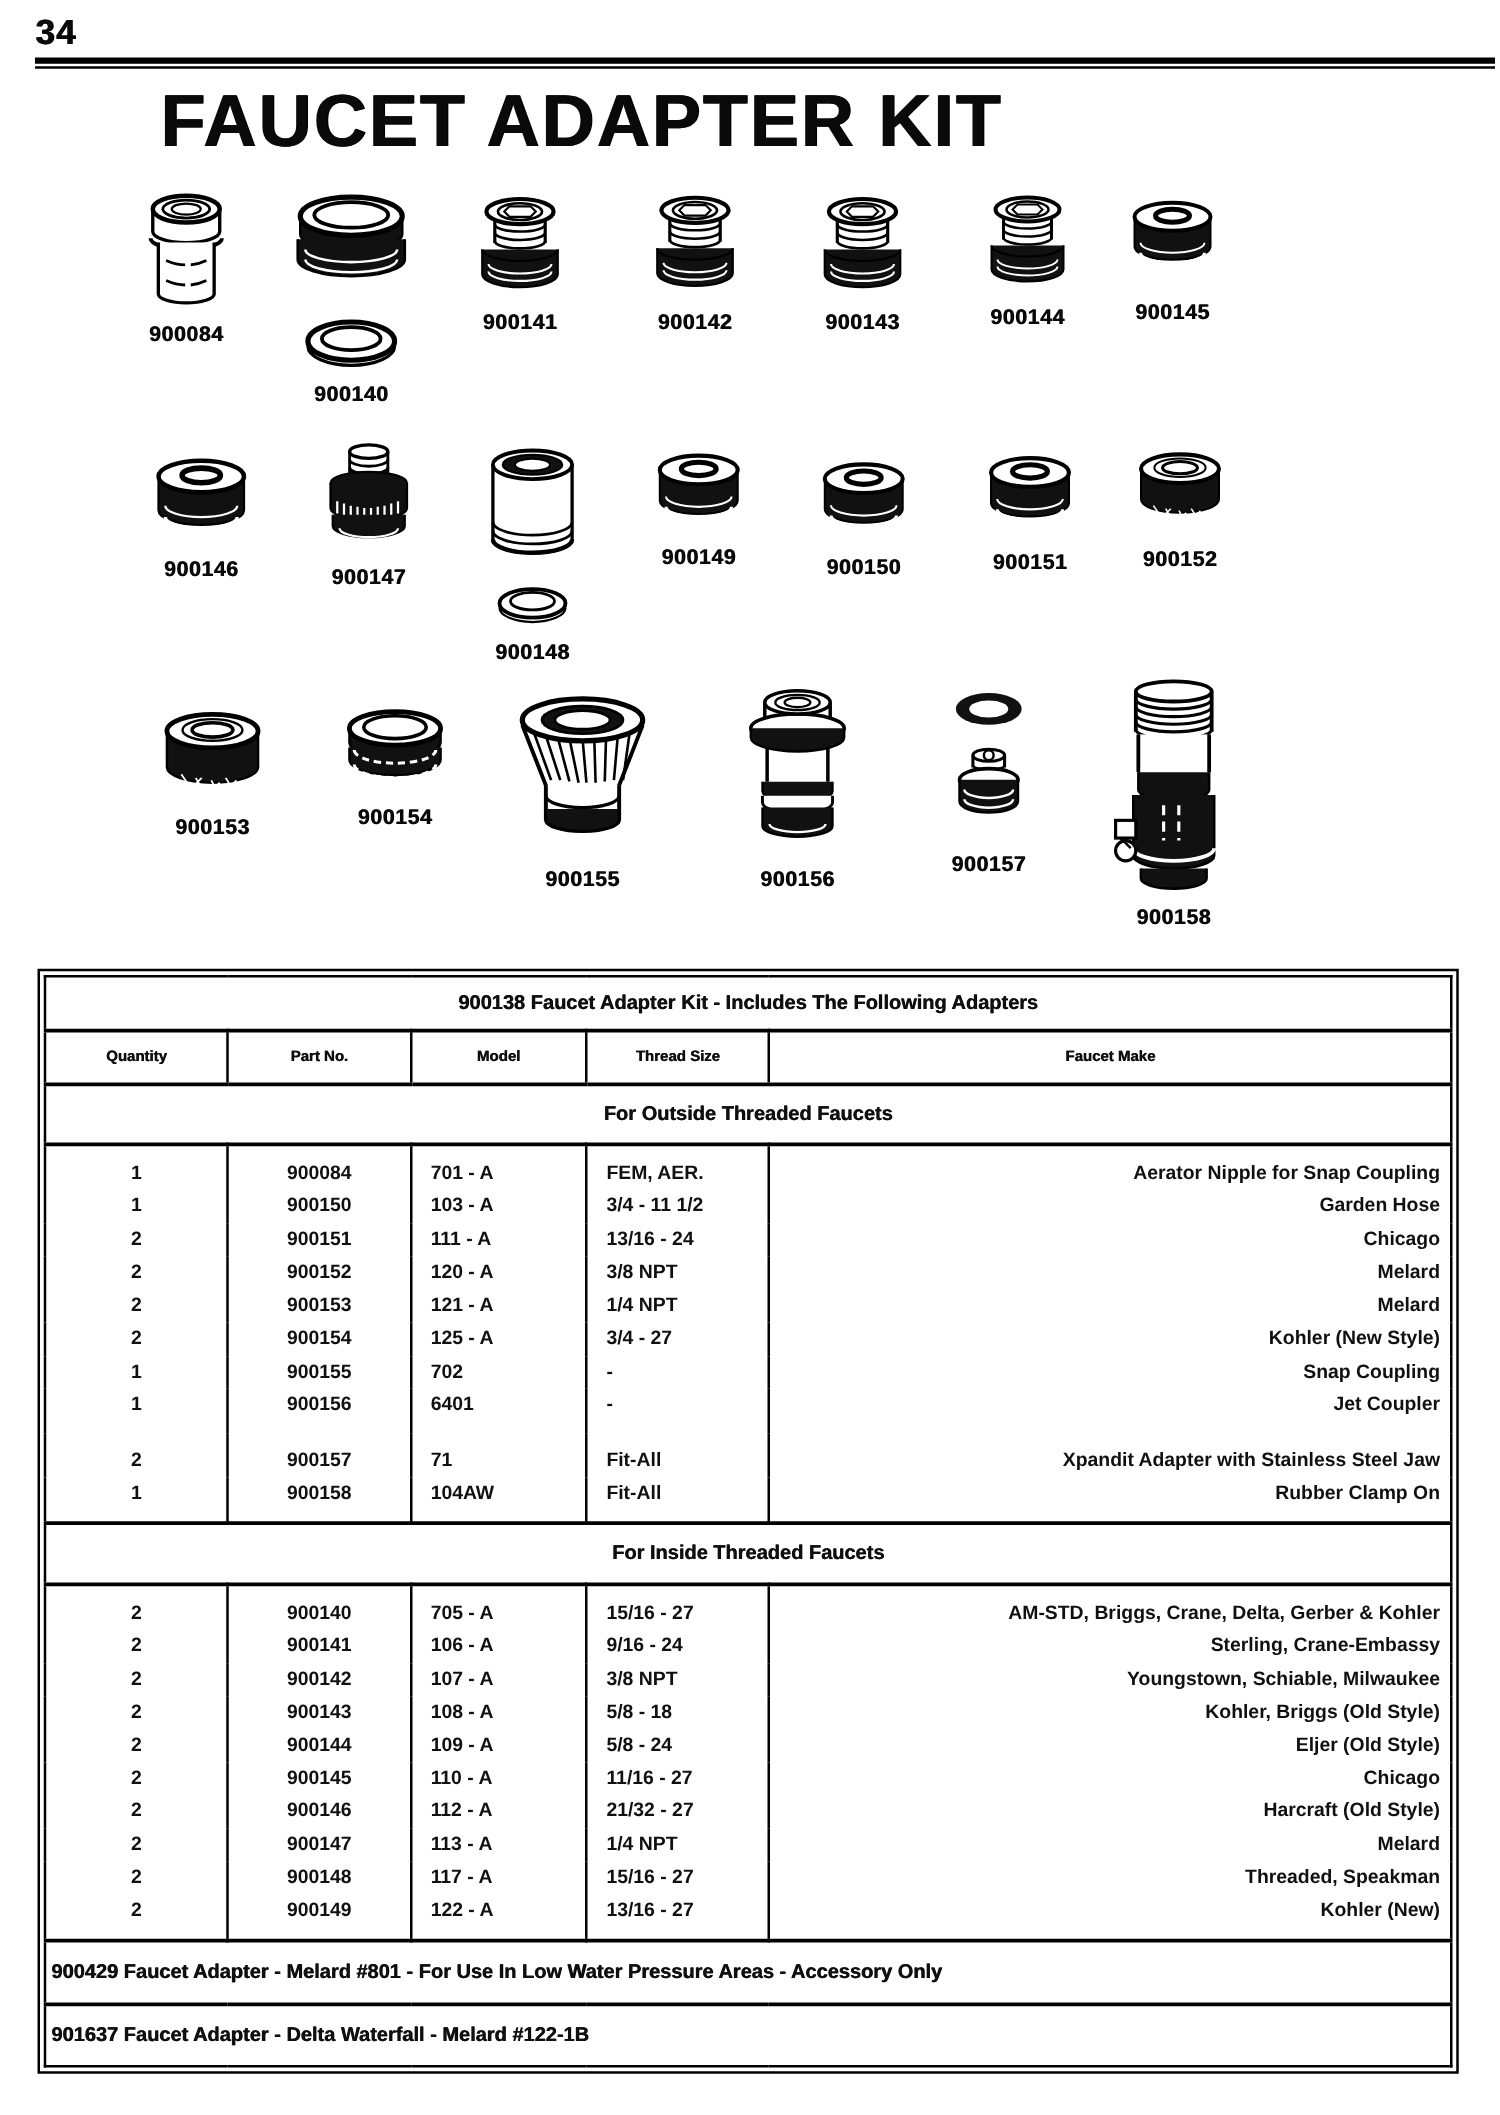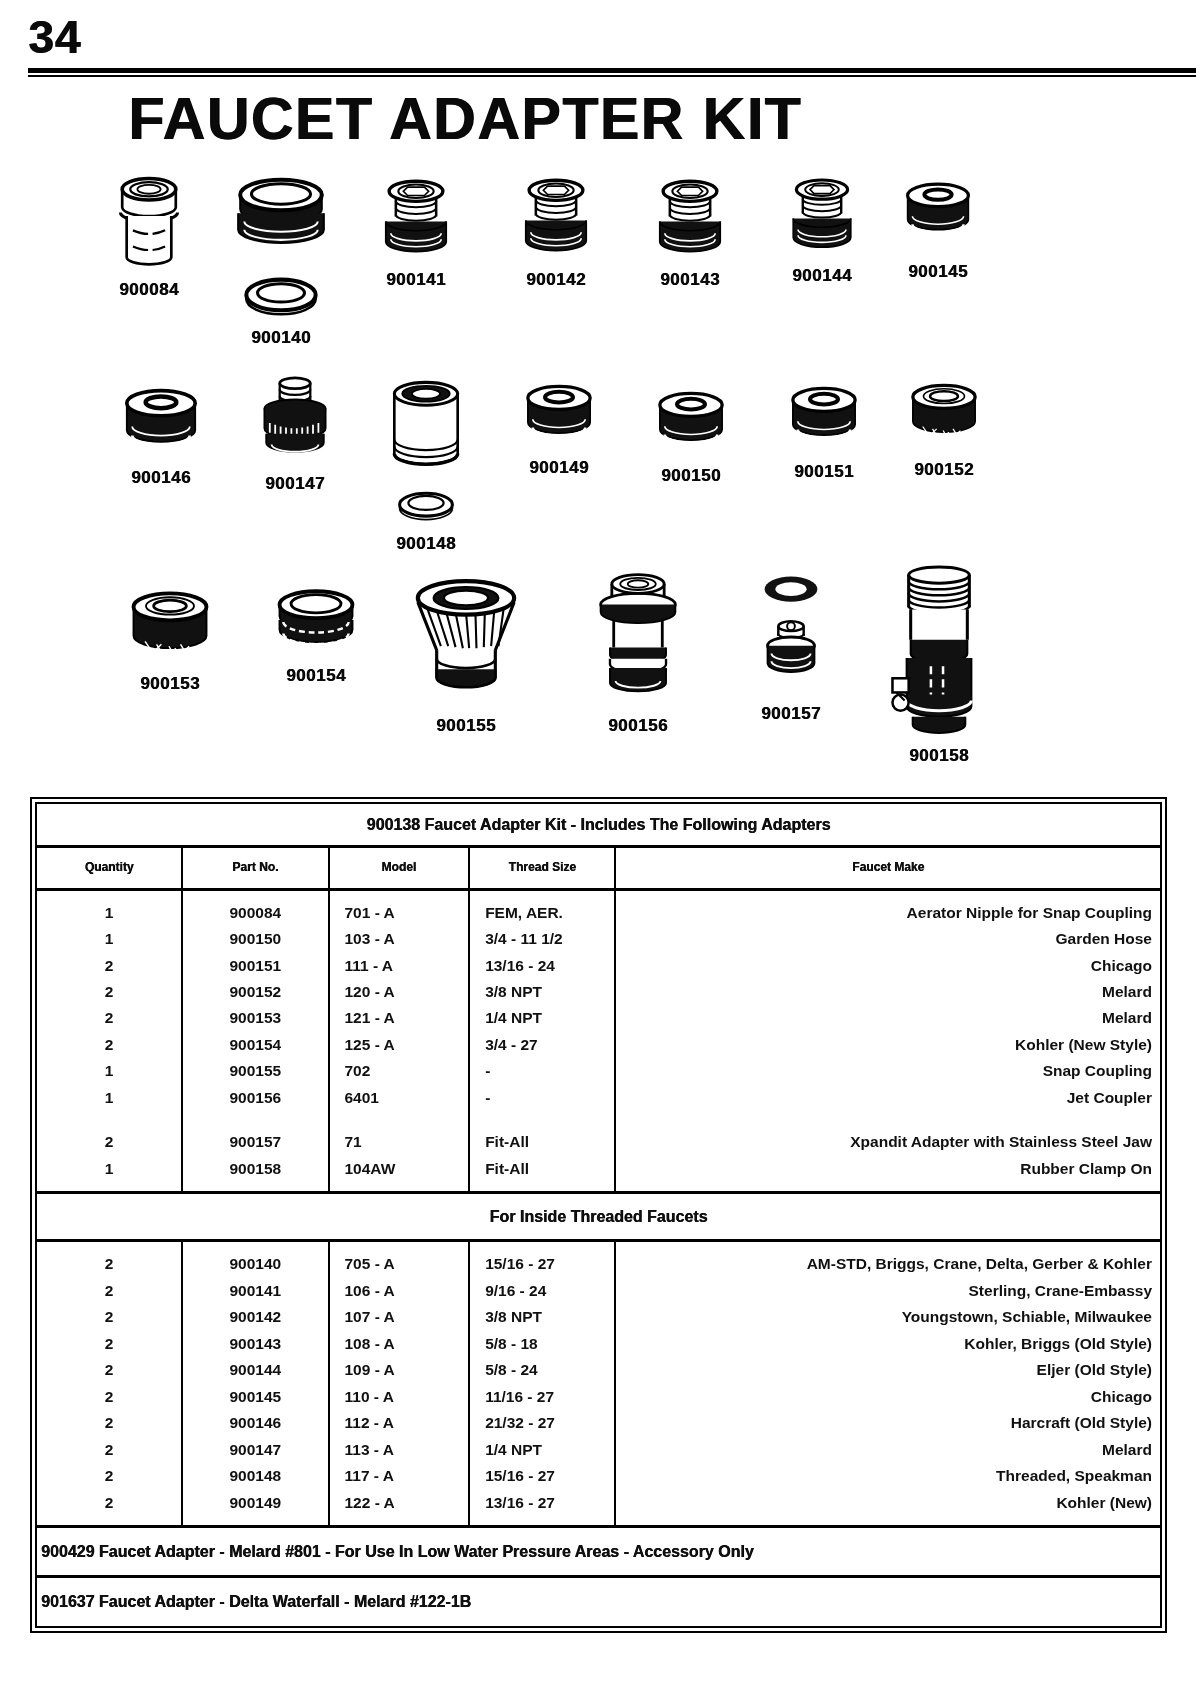--- a/index.html
+++ b/index.html
@@ -1,20 +1,20 @@
 <!DOCTYPE html>
 <html><head>
 <meta charset="utf-8">
 <style>
   html,body{margin:0;padding:0;background:#ffffff;}
   .page{position:relative;width:1200px;height:1692px;background:#fff;
         font-family:"Liberation Sans",sans-serif;color:#0a0a0a;overflow:hidden;}
   
   .hdr{display:flex;align-items:flex-end;padding:10px 0 0 28px;}
-  .page-num{font-size:46px;font-weight:700;width:98px;letter-spacing:1px;
+  .page-num{font-size:28px;font-weight:700;width:98px;letter-spacing:1px;
             text-shadow:0.9px 0 0 #000;}
   .title{font-size:39px;font-weight:700;margin:0;letter-spacing:1.5px;
          text-shadow:0.9px 0 0 #000;}
   .hdr-rule{margin:4px 4px 0 28px;height:2px;border-top:5px solid #000;border-bottom:2px solid #000;}
   .subtitle{font-size:59px;font-weight:700;margin:8px 0 0 128px;letter-spacing:1.5px;
             text-shadow:1px 0 0 #000;}
   
   .figures{position:relative;height:626px;margin-top:4px;}
   .figure{position:absolute;display:flex;flex-direction:column;align-items:center;}
   .figure svg{display:block;}
@@ -317,20 +317,23 @@
           <tr class="t-title">
         <td colspan="5">900138 Faucet Adapter Kit - Includes The Following Adapters</td>
           </tr>
           <tr class="t-cols">
             <th>Quantity</th>
             <th>Part No.</th>
             <th>Model</th>
             <th>Thread Size</th>
             <th>Faucet Make</th>
           </tr>
+          <tr class="t-section">
+          <td colspan="5">For Outside Threaded Faucets</td>
+          </tr>
           <tr class="t-data first">
             <td class="c-quantity">1</td>
             <td class="c-part_no">900084</td>
             <td class="c-model">701 - A</td>
             <td class="c-thread_size">FEM, AER.</td>
             <td class="c-faucet_make">Aerator Nipple for Snap Coupling</td>
           </tr>
           <tr class="t-data">
             <td class="c-quantity">1</td>
             <td class="c-part_no">900150</td>

